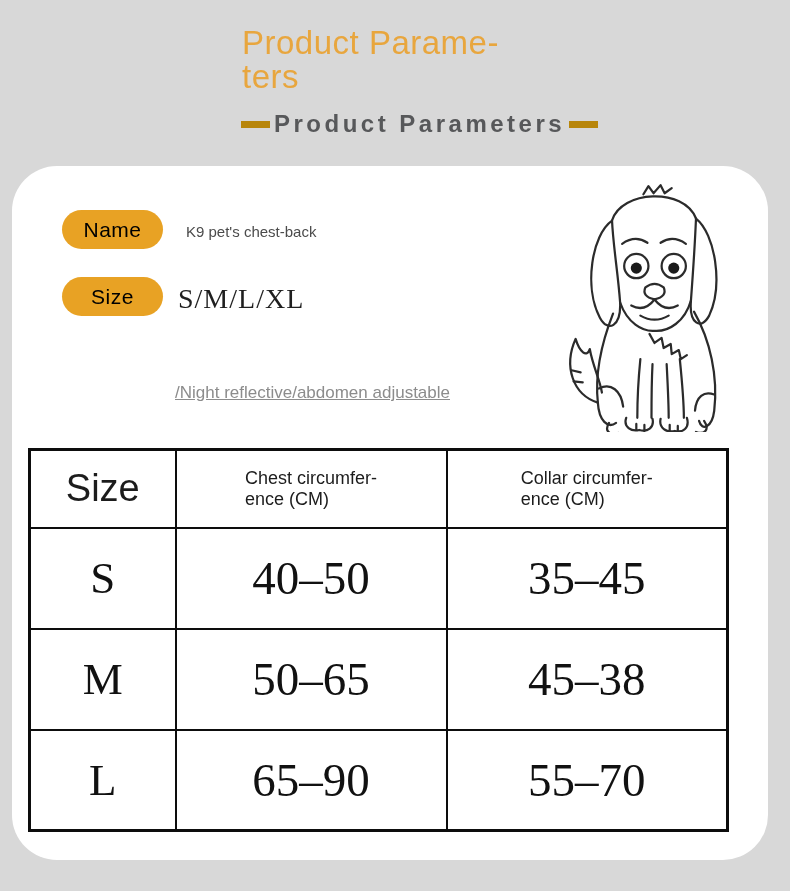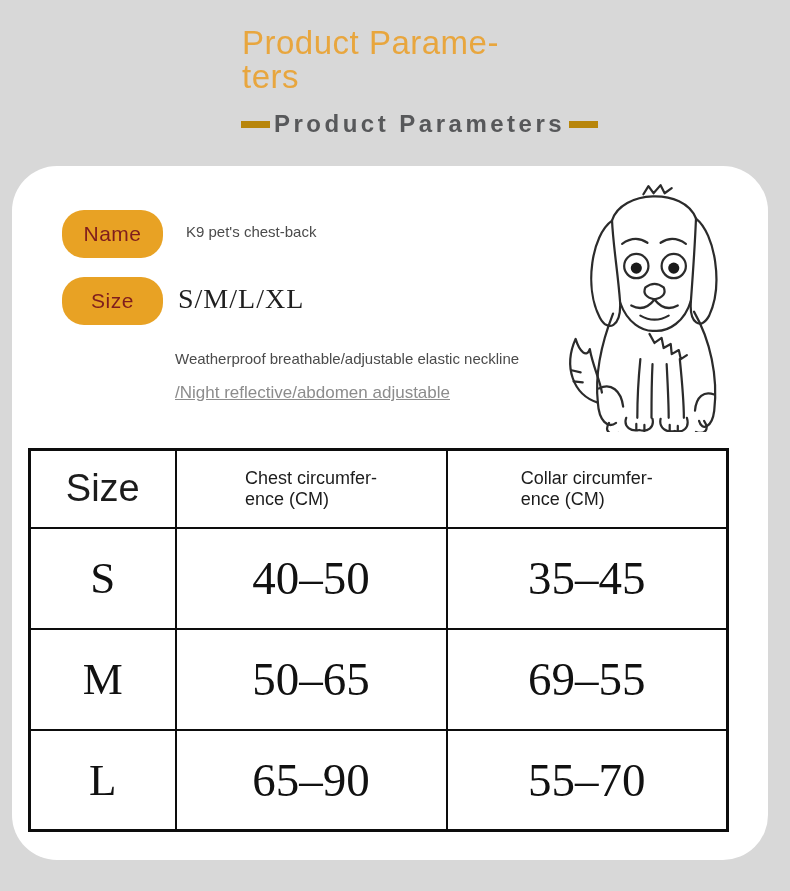--- a/index.html
+++ b/index.html
@@ -56,24 +56,24 @@
     width: 756px;
     height: 694px;
     background: #ffffff;
     border-radius: 45px;
   }
 
   .pill {
     position: absolute;
     left: 50px;
     width: 101px;
-    height: 48px;
+    height: 39px;
     border-radius: 22px;
     background: #e8a224;
-    color: #7f1d1d;
+    color: #000000;
     display: flex;
     align-items: center;
     justify-content: center;
     font-size: 21px;
     letter-spacing: 0.5px;
   }
   .pill-name     { top: 44px; }
   .pill-size     { top: 111px; }
   .pill-features { top: 178px; font-size: 16px; }
 
@@ -170,21 +170,20 @@
     <div class="pill pill-name">
       <span>Name</span>
     </div>
     <div class="field-value val-name">K9 pet's chest-back</div>
 
     <div class="pill pill-size">
       <span>Size</span>
     </div>
     <div class="field-value val-size">S/M/L/XL</div>
 
-    <div class="field-value val-feat1">Weatherproof breathable/adjustable elastic neckline</div>
     <div class="field-value val-feat2">/Night reflective/abdomen adjustable</div>
 
     <svg class="dog" viewBox="0 0 190 255" xmlns="http://www.w3.org/2000/svg">
 
       <path d="M 55,46 C 64,16 126,13 138,44"></path>
       <path d="M 86,20 l 5,-8 l 5,7 l 7,-8 l 4,8 l 7,-5"></path>
 
       <path d="M 55,46 C 35,60 27,112 43,142 C 51,157 64,151 63,127 C 61,99 56,70 55,46"></path>
       <path d="M 138,44 C 157,59 165,110 151,140 C 143,155 131,148 133,125 C 135,98 137,68 138,44"></path>
 
@@ -256,21 +255,21 @@
     </thead>
     <tbody>
       <tr>
         <td class="col-size">S</td>
         <td>40–50</td>
         <td>35–45</td>
       </tr>
       <tr>
         <td class="col-size">M</td>
         <td>50–65</td>
-        <td>69–55</td>
+        <td>45–38</td>
       </tr>
       <tr>
         <td class="col-size">L</td>
         <td>65–90</td>
         <td>55–70</td>
       </tr>
     </tbody>
   </table>
 
 </div>

